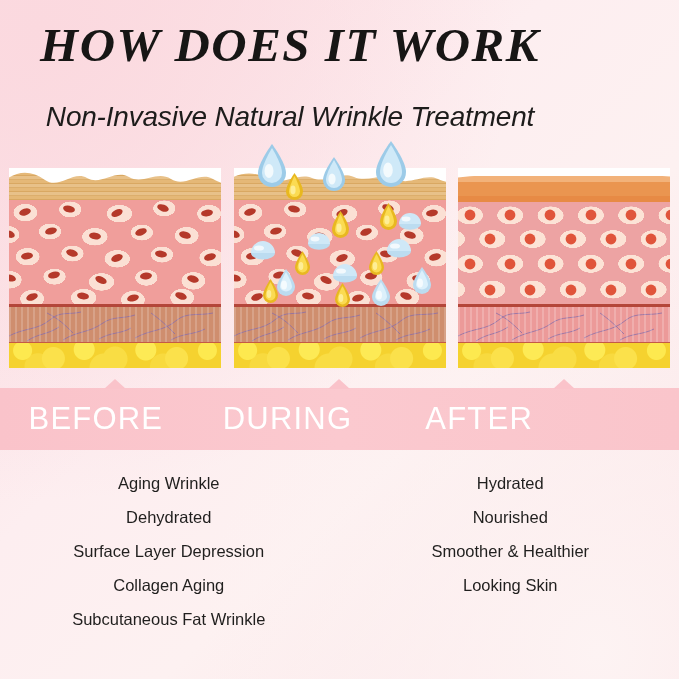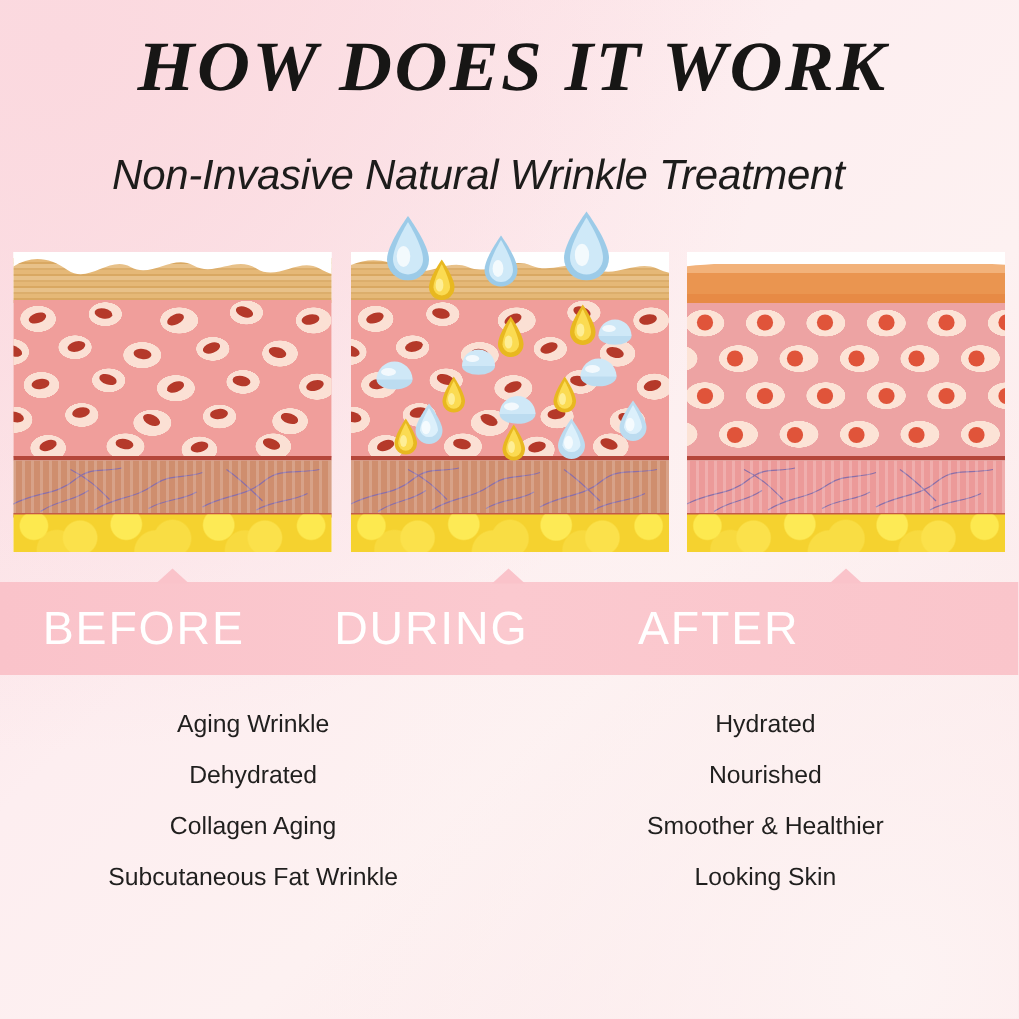--- a/index.html
+++ b/index.html
@@ -11,21 +11,21 @@
   }
   #poster{
     position:relative;width:679px;height:679px;overflow:hidden;
     background:
       radial-gradient(circle at 88% 96%, #fdf3f3 0%, rgba(253,243,243,0) 46%),
       radial-gradient(circle at 6% 4%, #fbd9df 0%, rgba(251,217,223,0) 52%),
       linear-gradient(135deg,#fbdde2 0%, #fdeef0 40%, #fdf1f1 62%, #fbe2e5 100%);
   }
 
   
-  .header{position:absolute;left:0;top:0;width:580px;text-align:right;}
+  .header{position:absolute;left:0;top:0;width:580px;text-align:center;}
   .title{
     font-family:"Liberation Serif", serif;
     font-style:italic;font-weight:700;
     font-size:47px;letter-spacing:1.5px;
     color:#171615;
     margin:0;padding-top:18px;
     transform:scaleX(1.04);
     white-space:nowrap;
   }
   .subtitle{
@@ -527,20 +527,21 @@
   <div class="band-labels">
     <div class="band-label">BEFORE</div>
     <div class="band-label">DURING</div>
     <div class="band-label">AFTER</div>
   </div>
 
   <div class="columns">
     <div class="column col-1">
       <div class="line">Aging Wrinkle</div>
       <div class="line">Dehydrated</div>
+      <div class="line">Surface Layer Depression</div>
       <div class="line">Collagen Aging</div>
       <div class="line">Subcutaneous Fat Wrinkle</div>
     </div>
     <div class="column col-3">
       <div class="line">Hydrated</div>
       <div class="line">Nourished</div>
       <div class="line">Smoother &amp; Healthier</div>
       <div class="line">Looking Skin</div>
     </div>
   </div>

